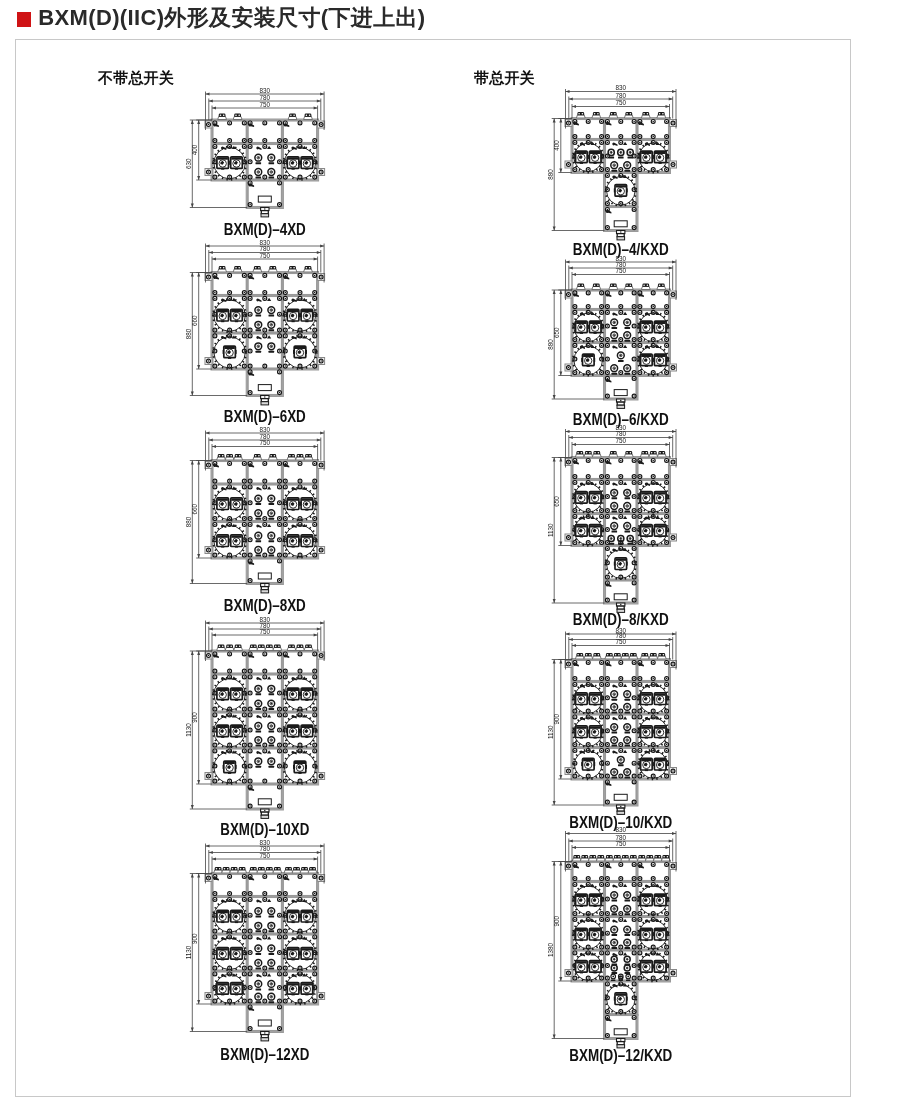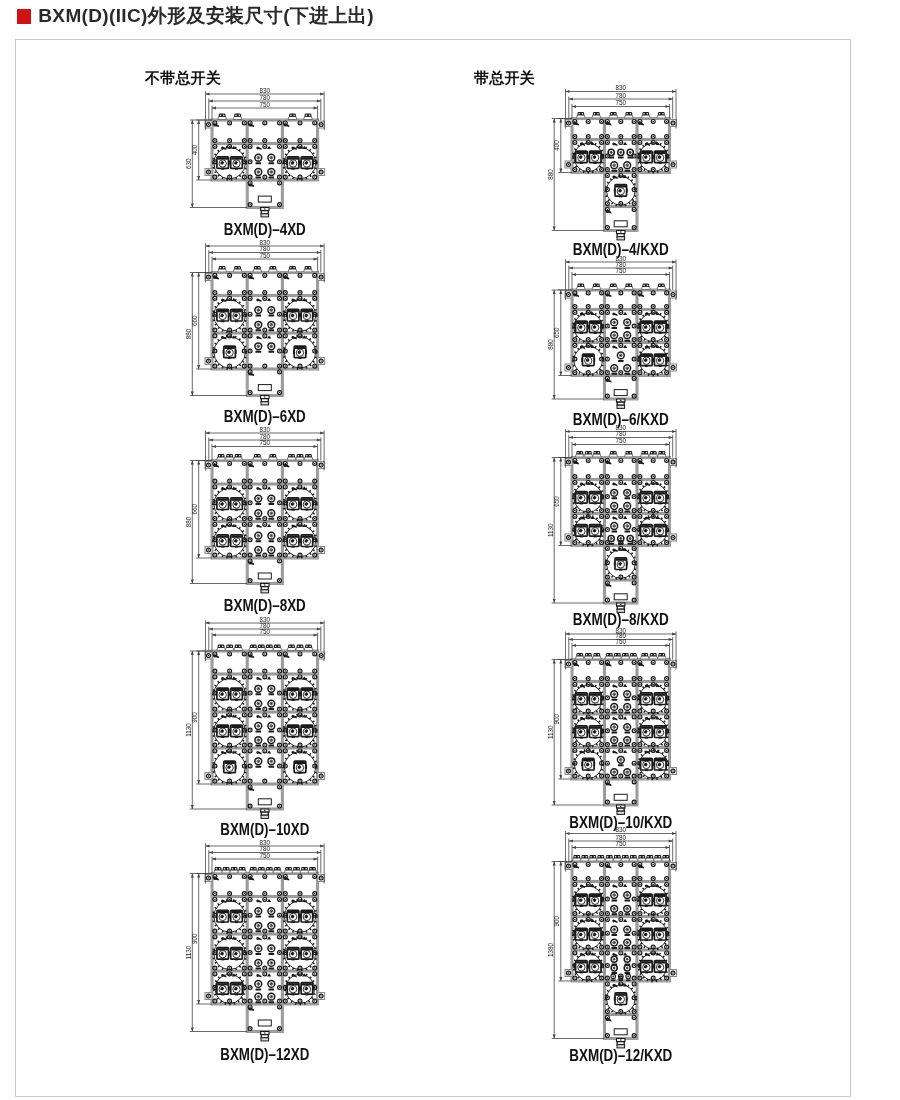--- a/index.html
+++ b/index.html
@@ -1,31 +1,31 @@
 <!DOCTYPE html>
 <html lang="zh"><head>
 <meta charset="utf-8">
 <title>BXM(D)(IIC)</title>
 <style>
 html,body{margin:0;padding:0;background:#fff;width:900px;height:1100px;overflow:hidden;}
 body{font-family:"Liberation Sans",sans-serif;position:relative;}
-.title{position:absolute;left:17px;top:3px;font-size:19px;font-weight:bold;color:#2a2a2a;letter-spacing:0.35px;}
+.title{position:absolute;left:17px;top:3px;font-size:22px;font-weight:bold;color:#2a2a2a;letter-spacing:0.35px;}
 .sq{display:inline-block;width:14.3px;height:14.3px;background:#cf1315;margin-right:7px;vertical-align:-1.5px;}
 .frame{position:absolute;left:15px;top:39px;width:834px;height:1056px;border:1px solid #c8c8c8;}
 .hdr{position:absolute;font-size:15px;font-weight:bold;color:#111;letter-spacing:0.2px;}
 svg text{font-family:"Liberation Sans",sans-serif;}
 </style>
 </head>
 <body>
 
 <div class="title"><span class="sq"></span>BXM(D)(IIC)外形及安装尺寸(下进上出)</div>
 
 <div class="frame"></div>
 
-<div class="hdr" style="left:98px;top:68.5px;margin-left:47px;">不带总开关</div>
+<div class="hdr" style="left:98px;top:68.5px;">不带总开关</div>
 
 <div class="hdr" style="left:442px;top:68.5px;margin-left:32px;">带总开关</div>
 
 <svg width="900" height="1100" viewBox="0 0 900 1100" style="position:absolute;left:0;top:0;">
 <defs>
       <g id="b">
         <circle r="1.95" fill="#fff" stroke="#111" stroke-width="1.15"></circle>
         <circle r="0.75" fill="#141414"></circle>
       </g>
     </defs>

